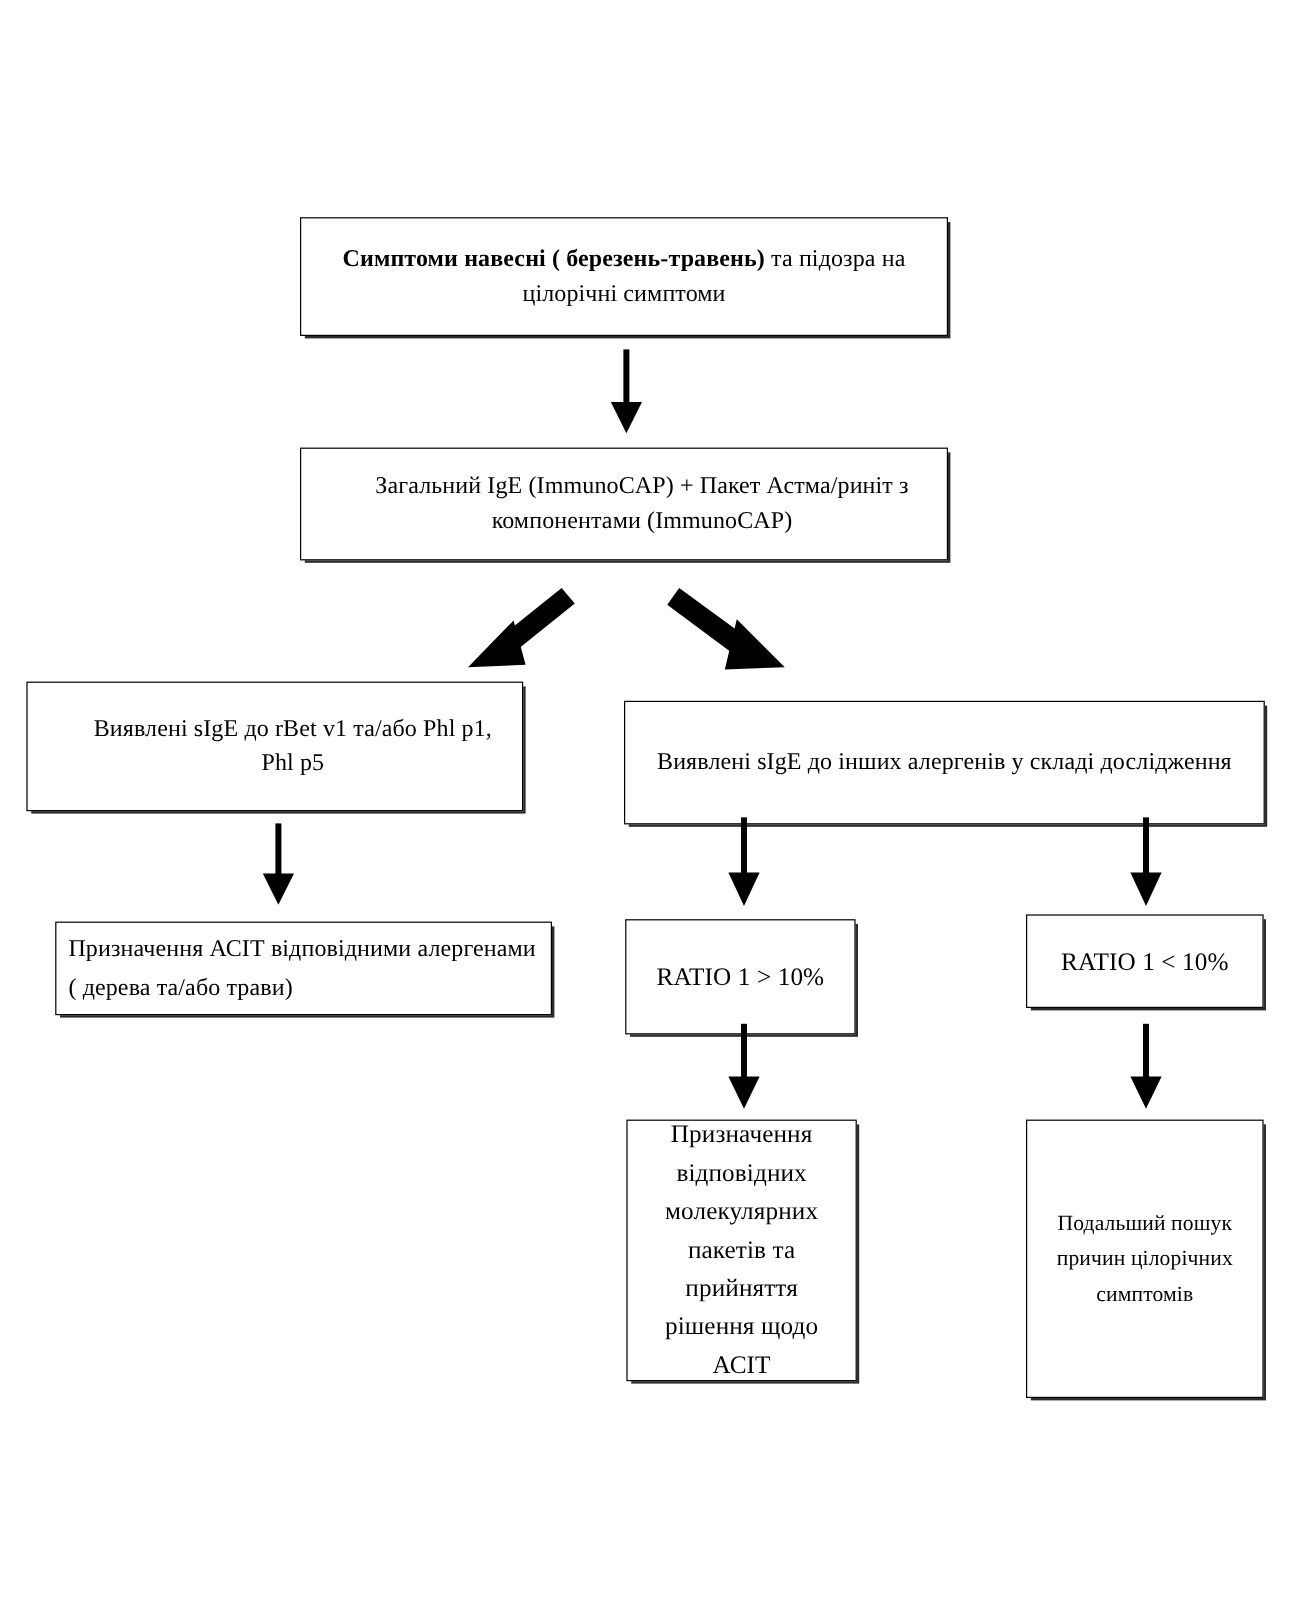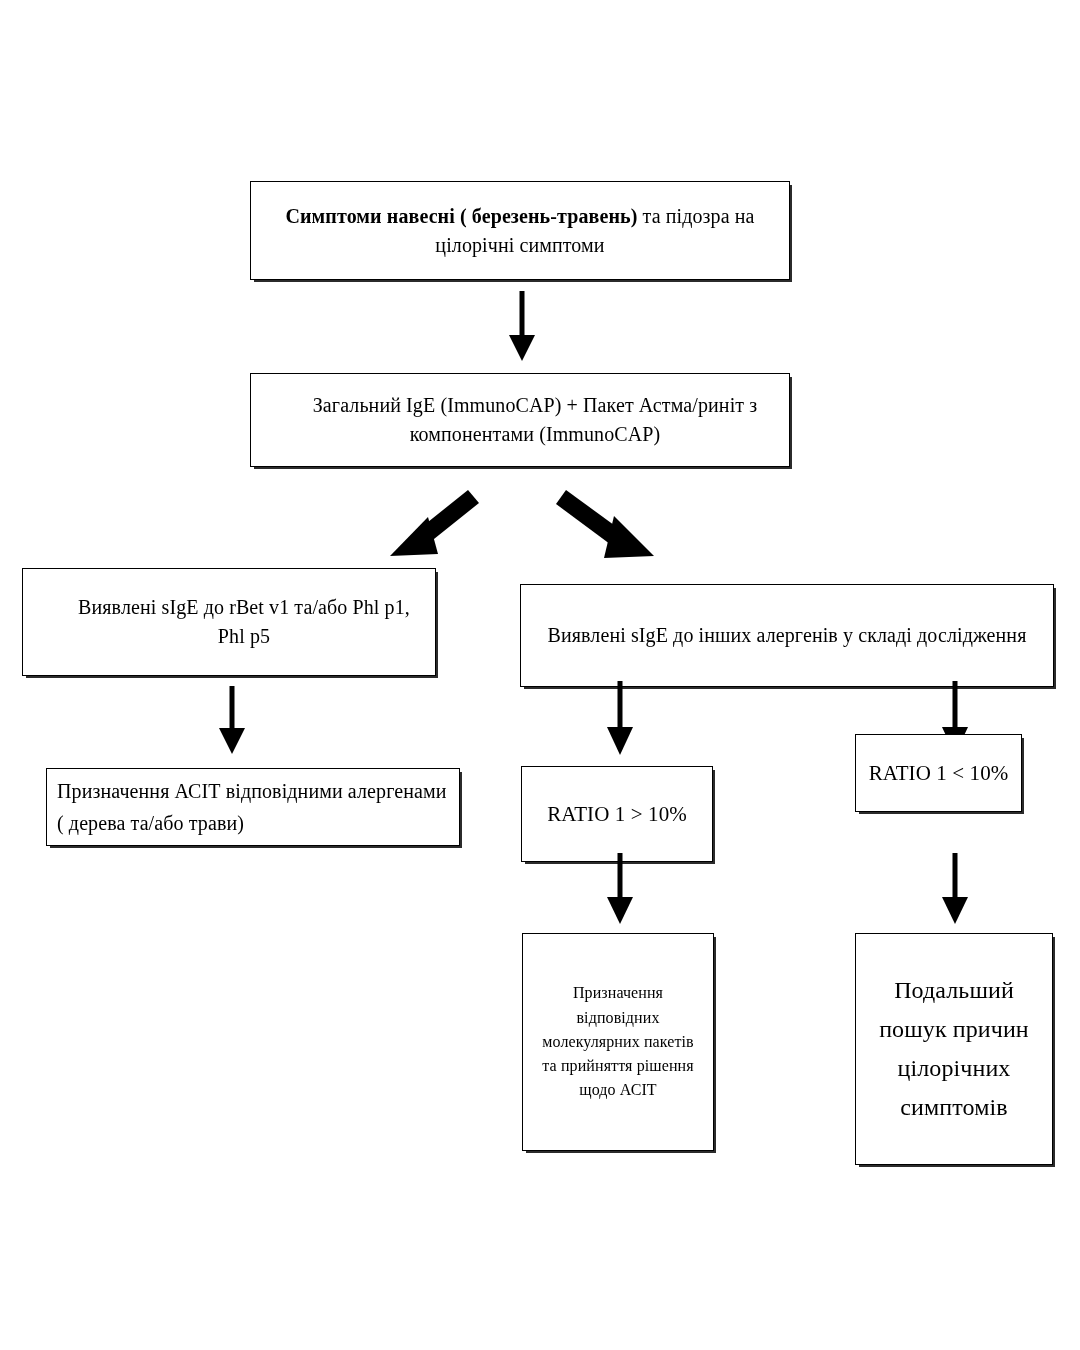--- a/index.html
+++ b/index.html
@@ -48,26 +48,26 @@
     font-weight: bold;
   }
 
   
   #node-symptoms      { left: 250px; top: 181px;  width: 540px; height: 99px;  }
   #node-ige-panel     { left: 250px; top: 373px;  width: 540px; height: 94px; padding-left: 40px;  }
   #node-sige-specific { left: 22px;  top: 568px;  width: 414px; height: 108px; padding-left: 40px; }
   #node-sige-other    { left: 520px; top: 584px;  width: 534px; height: 103px; }
   #node-acit          { left: 22px;  top: 768px;  width: 414px; height: 78px;  }
   #node-ratio-high    { left: 521px; top: 766px;  width: 192px; height: 96px;  }
-  #node-ratio-low     { left: 855px; top: 734px;  width: 167px; height: 78px;  }
+  #node-ratio-low     { left: 855px; top: 762px;  width: 198px; height: 78px;  }
   #node-molecular     { left: 522px; top: 933px;  width: 192px; height: 218px; }
   #node-further       { left: 855px; top: 933px;  width: 198px; height: 232px; }
 
-  #node-molecular .txt { font-size: 16px; line-height: 1.52; }
-  #node-further   .txt { font-size: 24px; line-height: 1.62; }
+  #node-molecular .txt { font-size: 21px; line-height: 1.52; }
+  #node-further   .txt { font-size: 18px; line-height: 1.62; }
   #node-ratio-high .txt, #node-ratio-low .txt { font-size: 21px; }
   #node-acit .txt { line-height: 1.6; }
 
   
   .arrow-v {
     position: absolute;
     width: 44px;
   }
   .arrow-v svg { display: block; width: 100%; height: 100%; }
   .arrow-d { position: absolute; }

